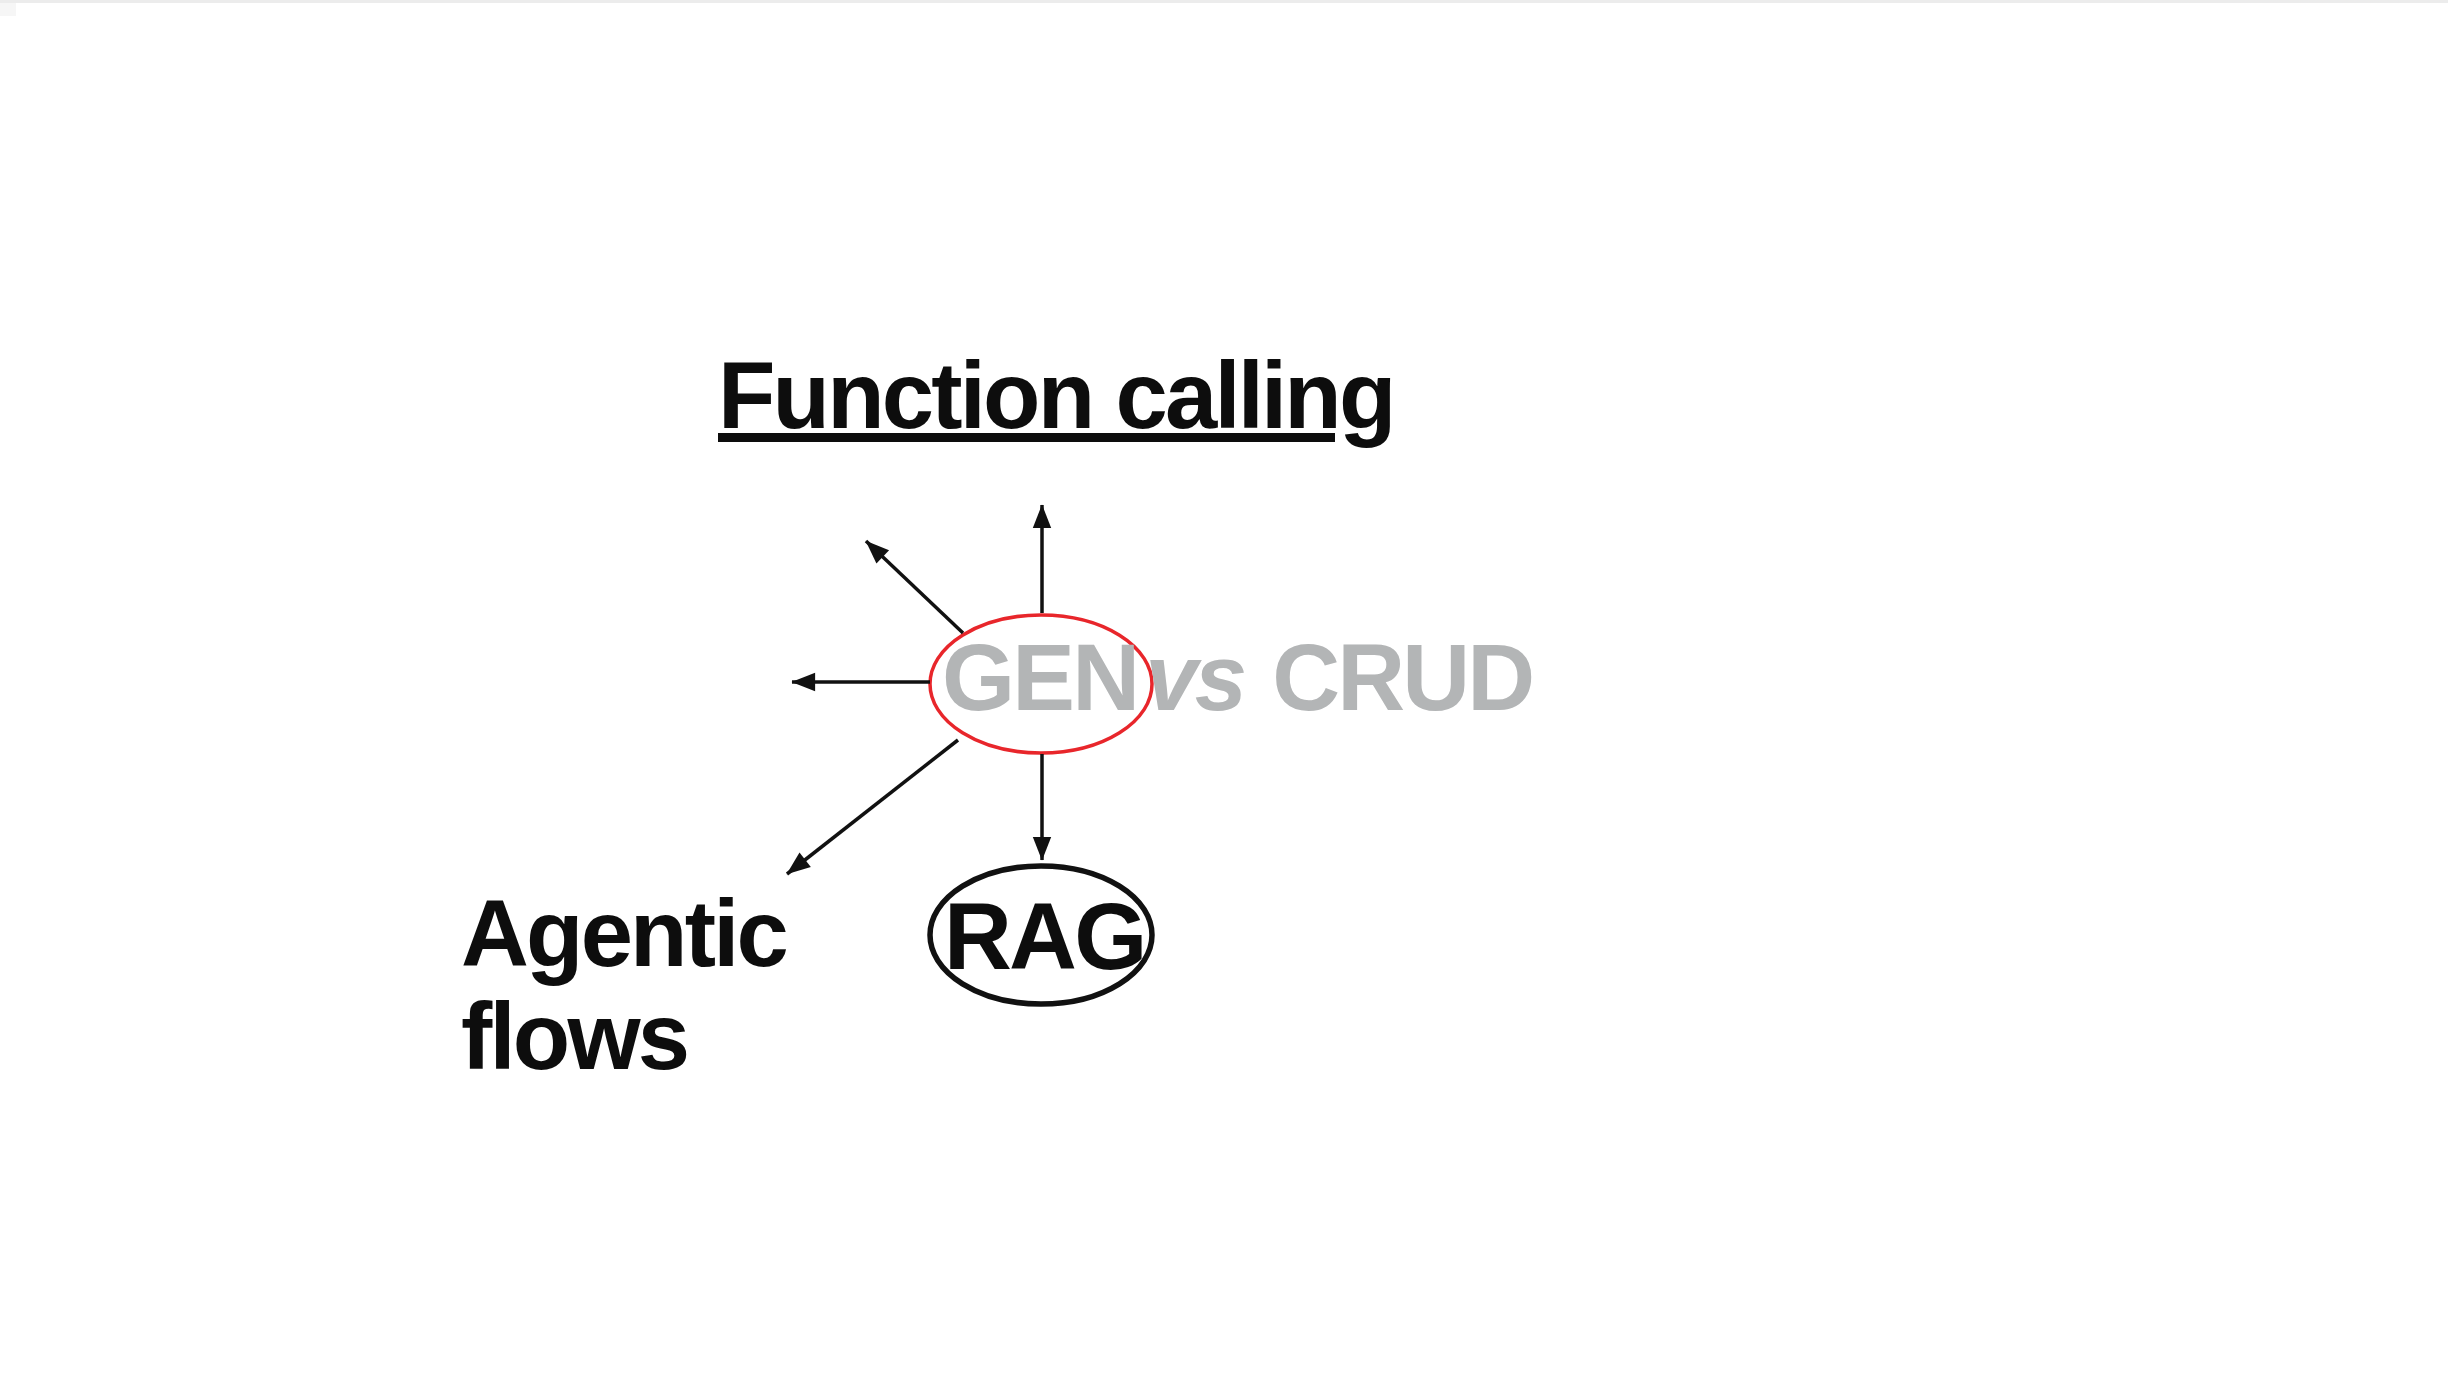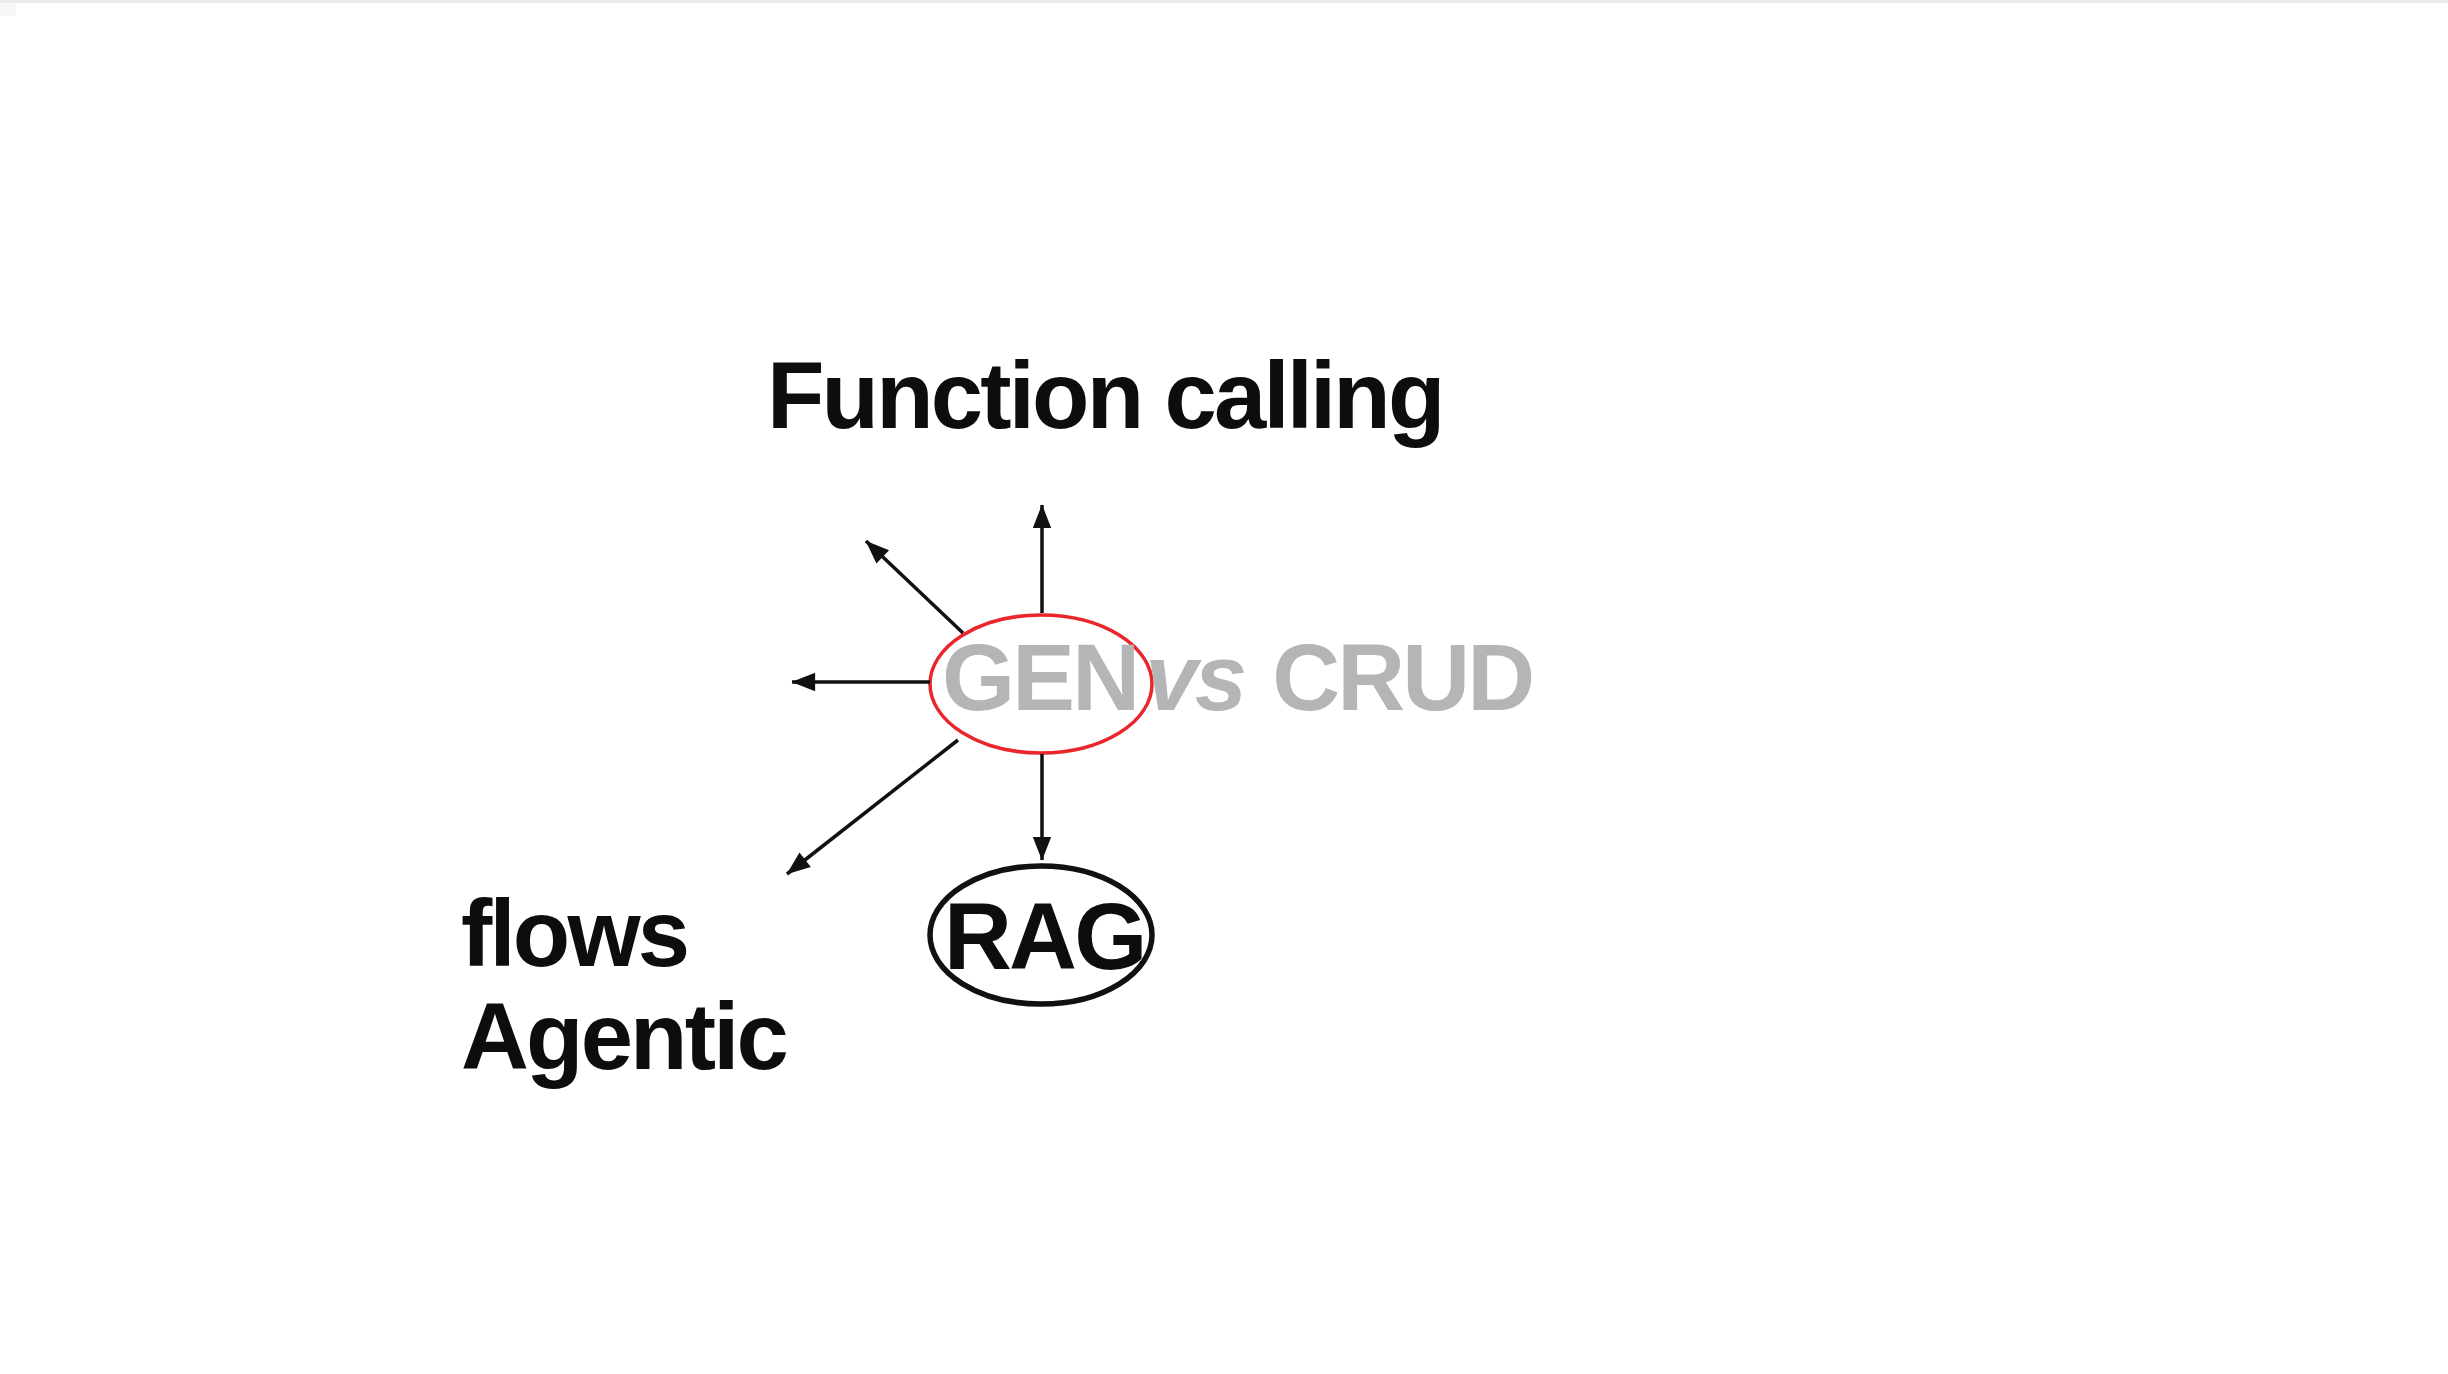--- a/index.html
+++ b/index.html
@@ -37,21 +37,21 @@
     position: absolute;
     font-size: 94px;
     font-weight: 600;
     letter-spacing: -0.03em;
     line-height: 1.0;
     color: #0d0d0d;
     white-space: nowrap;
   }
   .label .gray { color: #b3b5b6; }
   .label .italic { font-style: italic; }
-  #label-function-calling { left: 767px; top: 349px; }
+  #label-function-calling { left: 718px; top: 349px; text-decoration: underline; }
   #label-etc              { left: 667px; top: 483px; }
   #label-chatbots         { left: 343px; top: 626px; }
   #label-gen-vs-crud      { left: 942px; top: 631px; }
   #label-gen-vs-crud .gen-part  { margin-right: 8px; }
   #label-gen-vs-crud .vs-part   { margin-right: 28px; }
   #label-agentic-flows    { left: 461px; top: 882px; line-height: 1.1; }
   #label-rag              { left: 944px; top: 890px; }
 </style>
 </head>
 <body>
@@ -81,19 +81,19 @@
 
   <div class="label" id="label-function-calling">Function calling</div>
 
 
 
   <div class="label" id="label-gen-vs-crud">
     <span class="gray gen-part">GEN</span><span class="gray italic vs-part">vs</span><span class="gray">CRUD</span>
   </div>
 
   <div class="label" id="label-agentic-flows">
+    <div>Agentic</div>
     <div>flows</div>
-    <div>Agentic</div>
   </div>
 
   <div class="label" id="label-rag">RAG</div>
 
 </div>
 
 </body></html>

